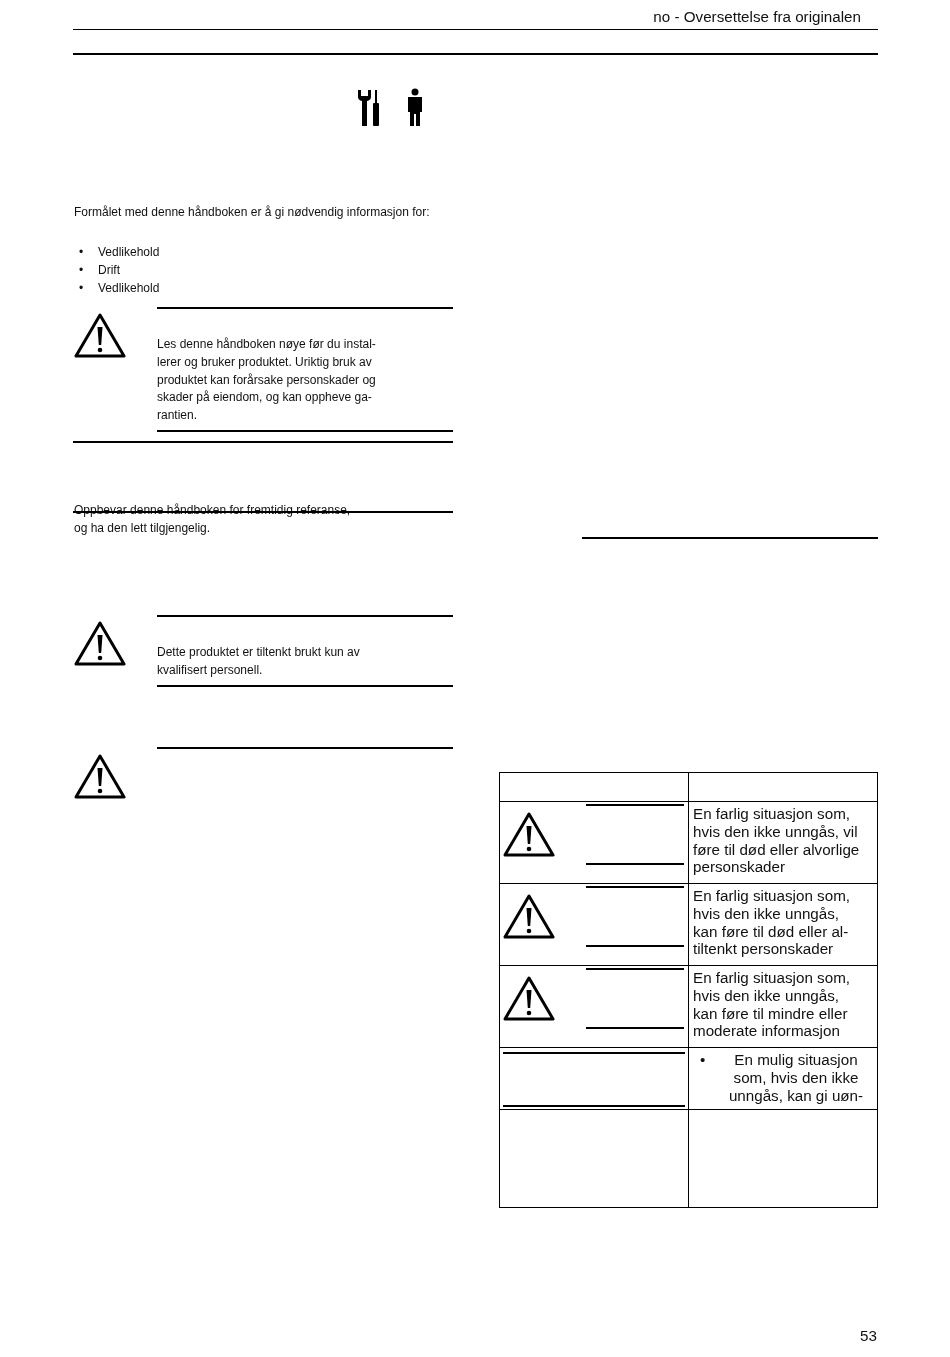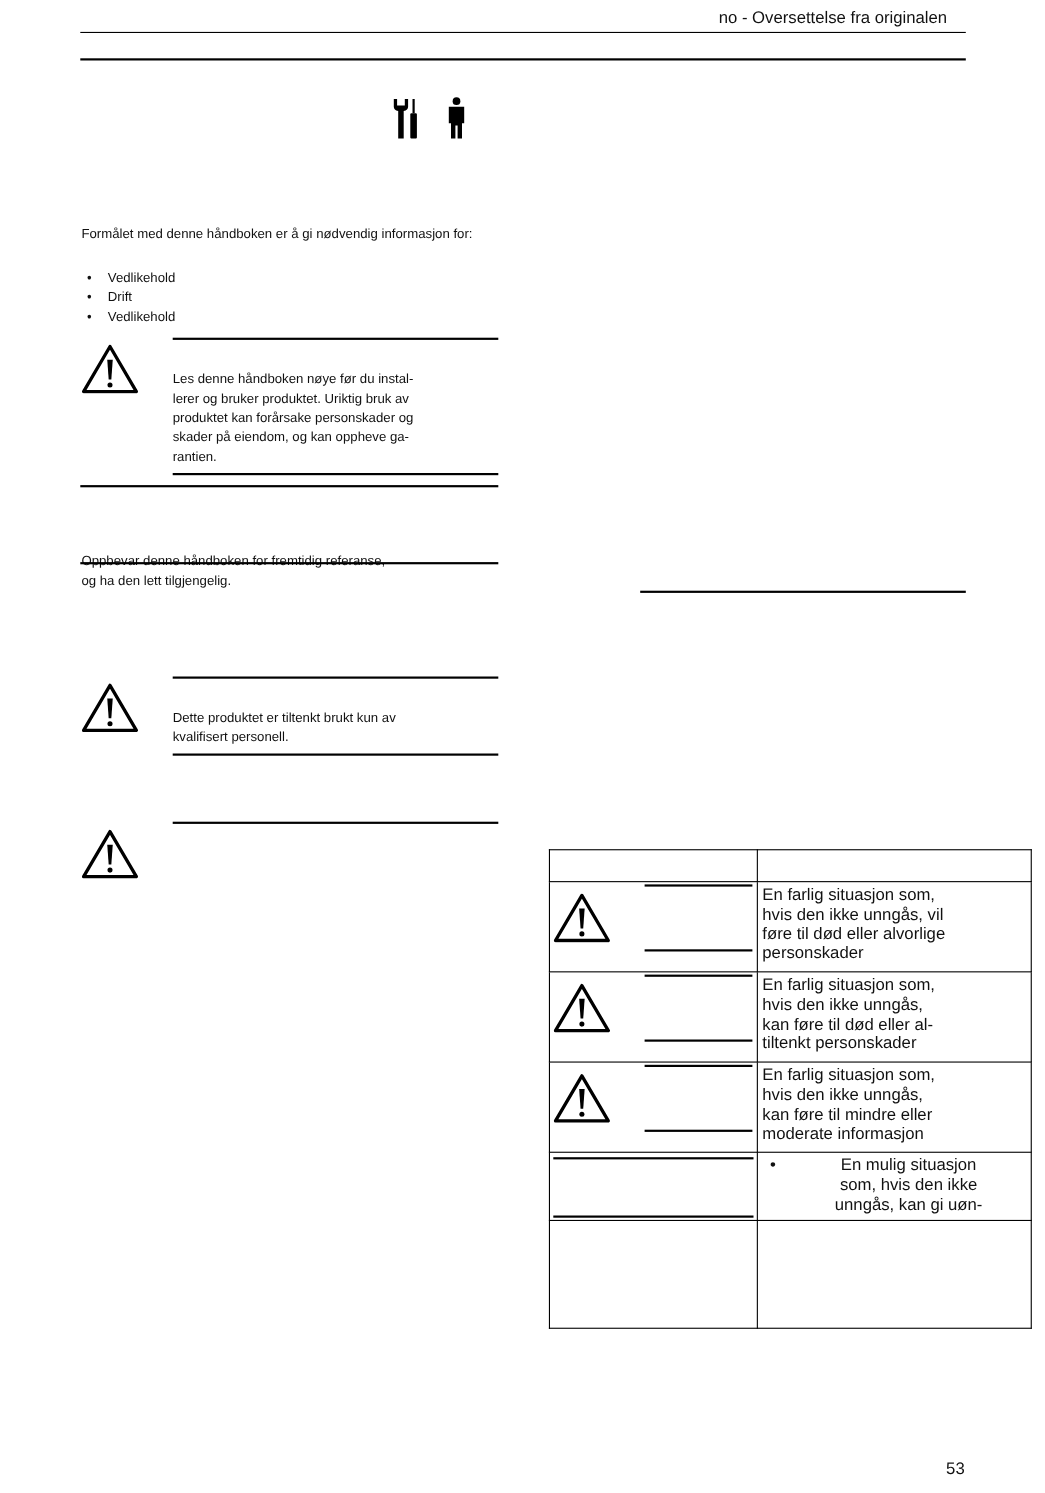--- a/index.html
+++ b/index.html
@@ -8,21 +8,21 @@
   .abs { position: absolute; }
   .txt { font-size: 12px; line-height: 17.8px; }
   .rule-thin { position: absolute; height: 1px; background: #000; }
   .rule { position: absolute; height: 2px; background: #000; }
   .header-text { right: 89px; top: 8px; font-size: 15.2px; }
   .page-num { right: 73px; top: 1327px; font-size: 15.2px; }
   ul.bullets { list-style: none; margin: 0; padding: 0; }
   ul.bullets li { position: relative; padding-left: 24px; }
   ul.bullets li::before { content: "\2022"; position: absolute; left: 5px; }
   .warn-icon { position: absolute; width: 52px; height: 46px; }
-  table.hazard { position: absolute; left: 499px; top: 772px; width: 439px;
+  table.hazard { position: absolute; left: 499px; top: 772px; width: 379px;
                  border-collapse: collapse; border-radius: 28px; }
   table.hazard td { border: 1px solid #000; vertical-align: top; padding: 0; position: relative; }
   .cell-left { width: 188px; }
   .cell-text { padding: 3px 4px 2px 4px; font-size: 15.2px; line-height: 17.8px; }
   .inner-rule { position: absolute; height: 2px; background: #000; }
 </style>
 </head>
 <body>
 
 <div class="abs header-text">no - Oversettelse fra originalen</div>

